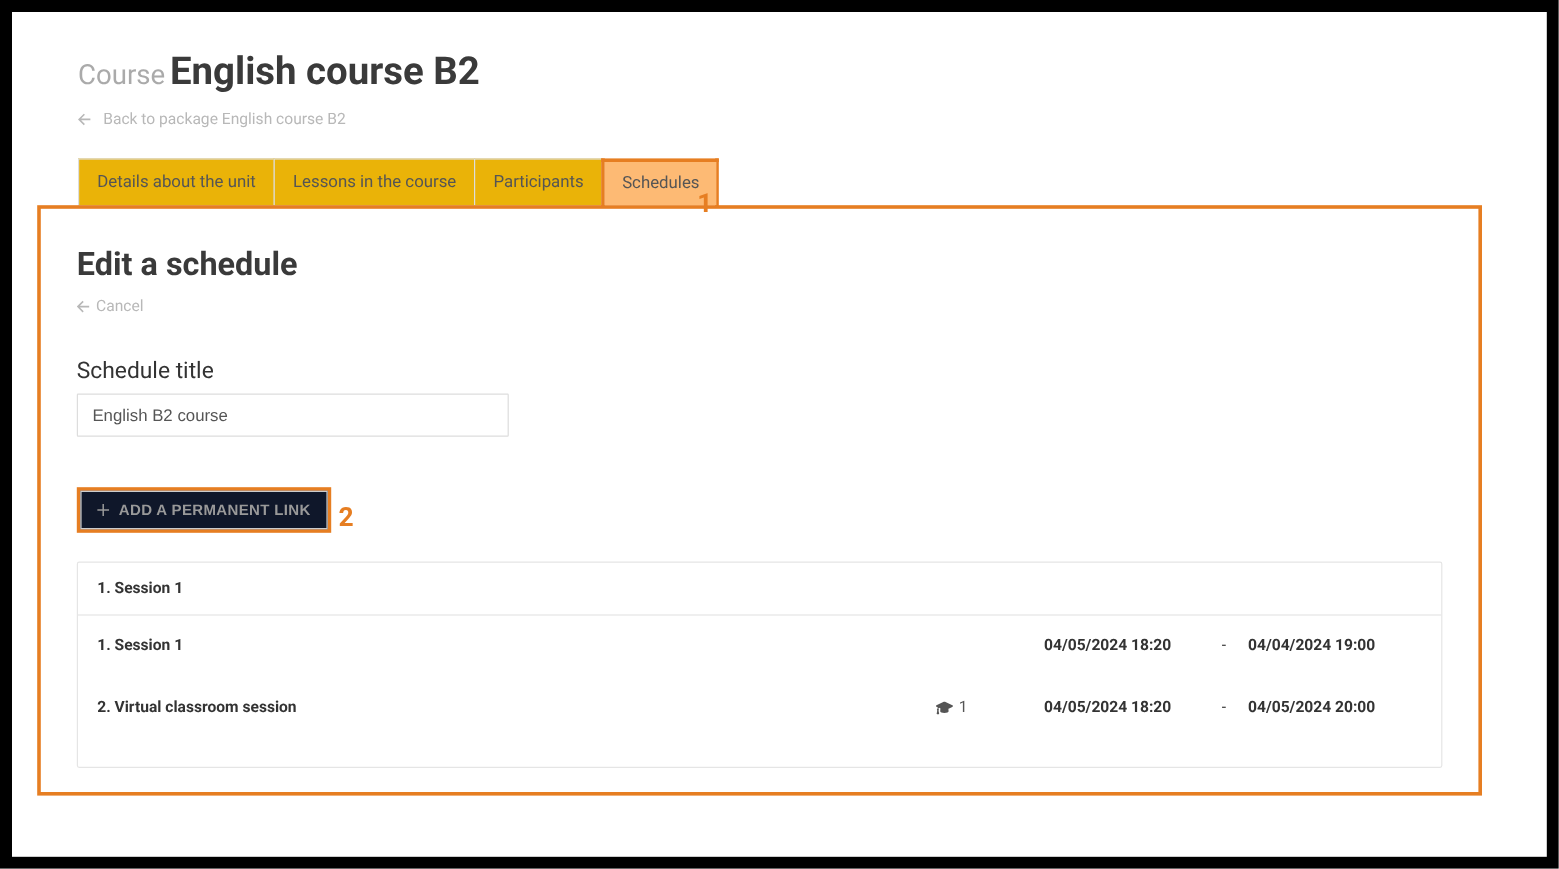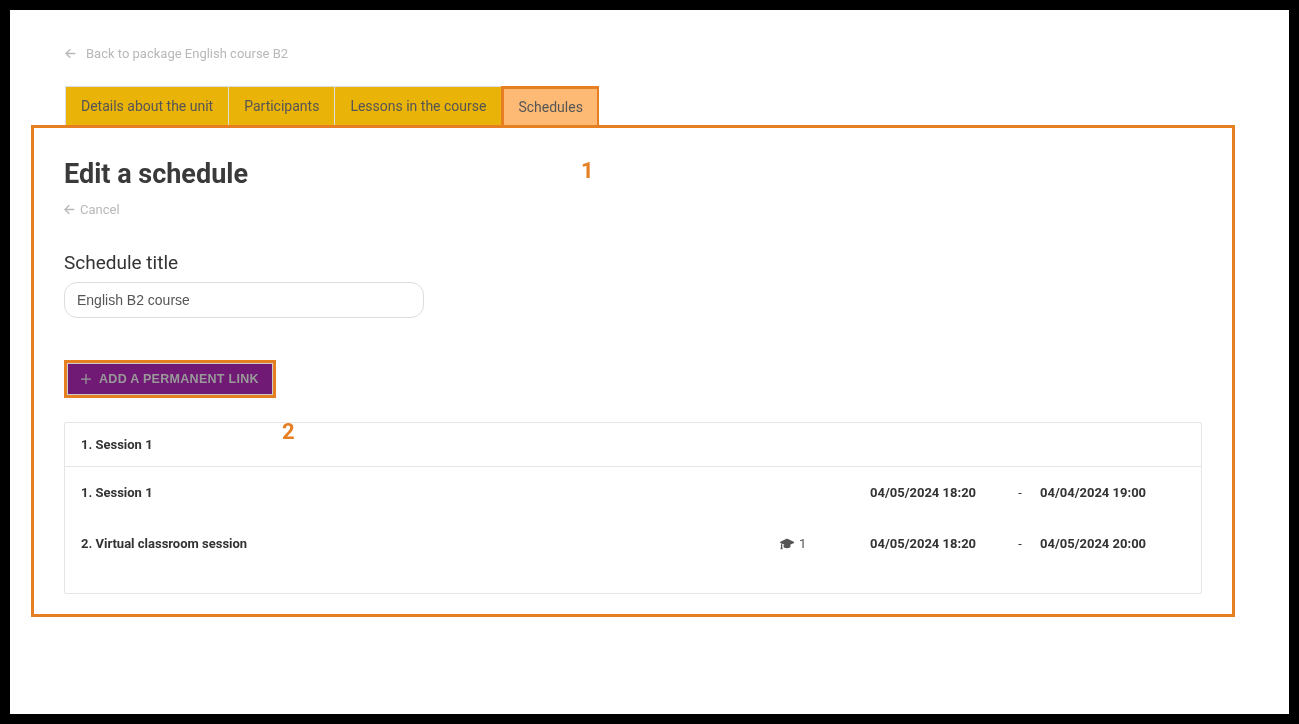--- a/index.html
+++ b/index.html
@@ -117,32 +117,32 @@
     .field-label {
       color: #333;
       font-size: 19px;
       display: block;
       margin-bottom: 8px;
     }
     .text-input {
       width: 360px;
       padding: 9px 12px;
       border: 1px solid #ddd;
-      border-radius: 13px;
+      border-radius: 1px;
       font-size: 14px;
       color: #555;
       margin-bottom: 42px;
     }
     .add-link-wrapper {
       border: 3px solid #e67e22;
       display: inline-block;
       margin-bottom: 24px;
     }
     .add-link-btn {
-      background: #701a75;
+      background: #0f172a;
       border: 1px solid #ccc;
       color: #999;
       font-size: 12.5px;
       font-weight: 700;
       letter-spacing: 0.3px;
       padding: 8px 13px;
       cursor: pointer;
       display: inline-flex;
       align-items: center;
       gap: 8px;
@@ -203,32 +203,36 @@
     }
     .last-row {
       padding-bottom: 42px;
     }
   </style>
 </head>
 <body>
 
 <div class="outer-frame">
 
+  <div class="course-header">
+    <span class="course-label">Course</span>
+    <span class="course-title">English course B2</span>
+  </div>
 
   <a href="#" class="back-link">
     <svg viewBox="0 0 16 16">
         <path d="M15 7H3.8l4.6-4.6L7 1 0 8l7 7 1.4-1.4L3.8 9H15z"></path>
       </svg>
     <span>Back to package English course B2</span>
   </a>
 
   <div class="tabs-row">
     <div class="tab">Details about the unit</div>
+    <div class="tab">Lessons in the course</div>
     <div class="tab">Participants</div>
-    <div class="tab">Lessons in the course</div>
     <div class="active-tab-wrapper">
       <div class="tab">Schedules</div>
     </div>
   </div>
 
   <span class="annotation annotation-1">1</span>
 
   <div class="content-frame">
 
     <h2 class="edit-title">Edit a schedule</h2>

